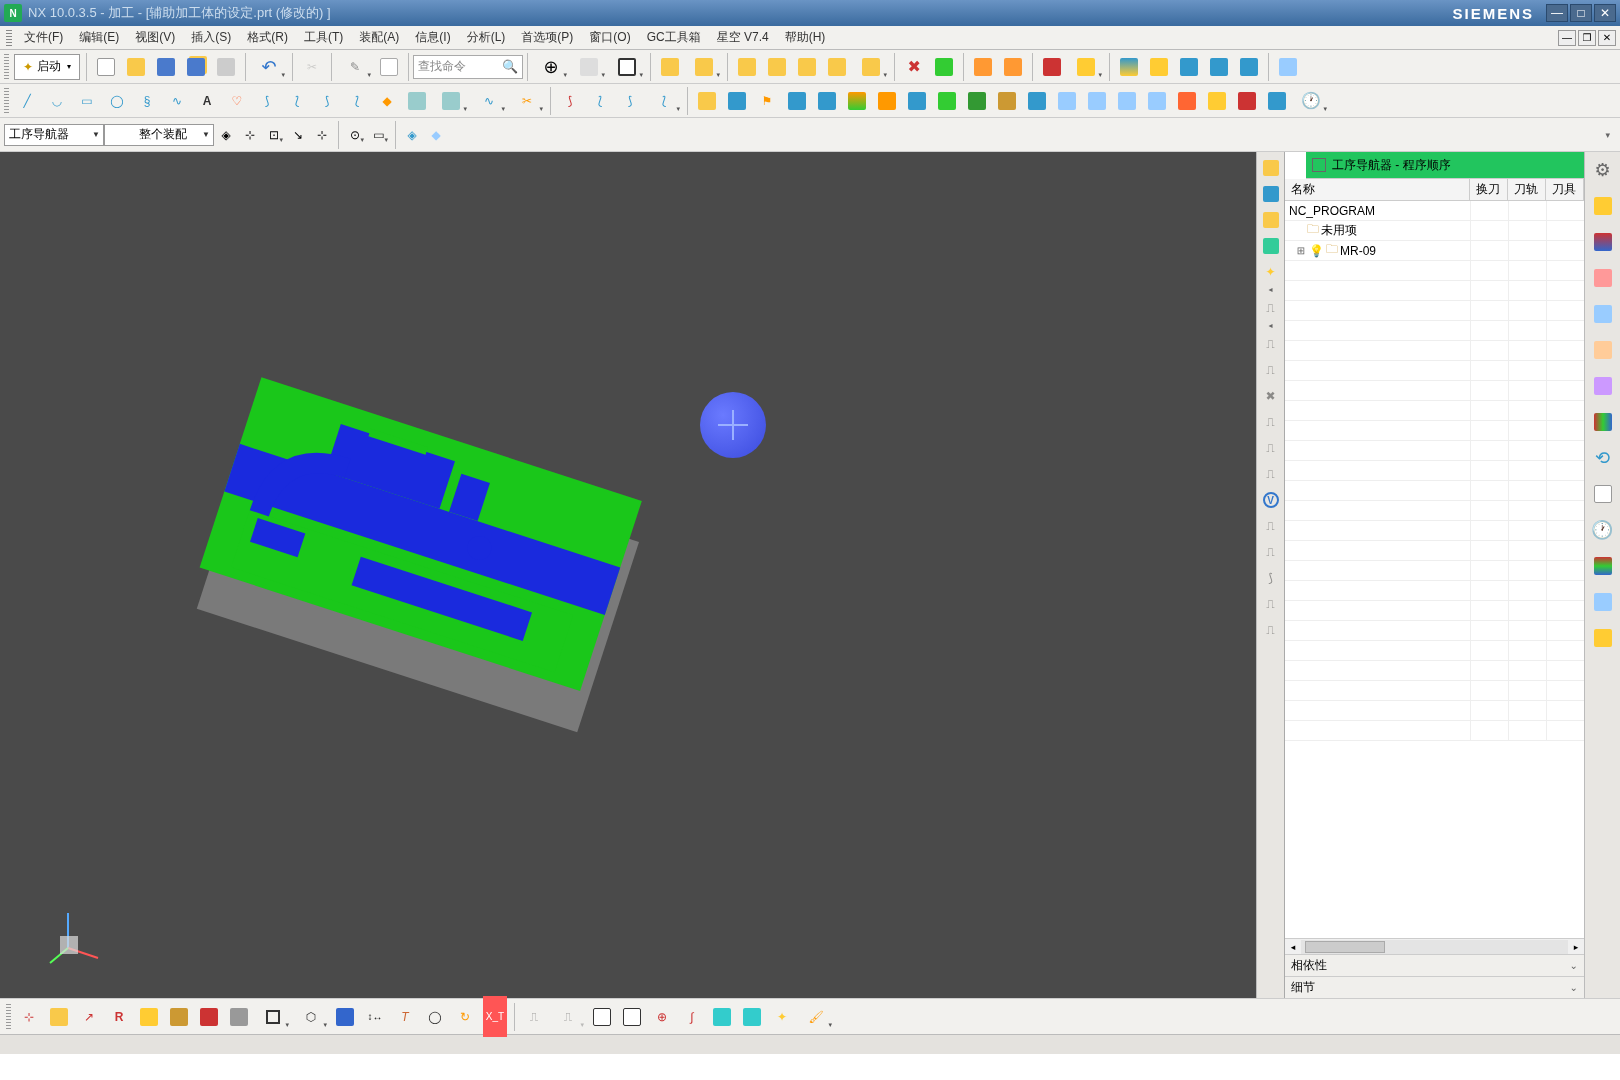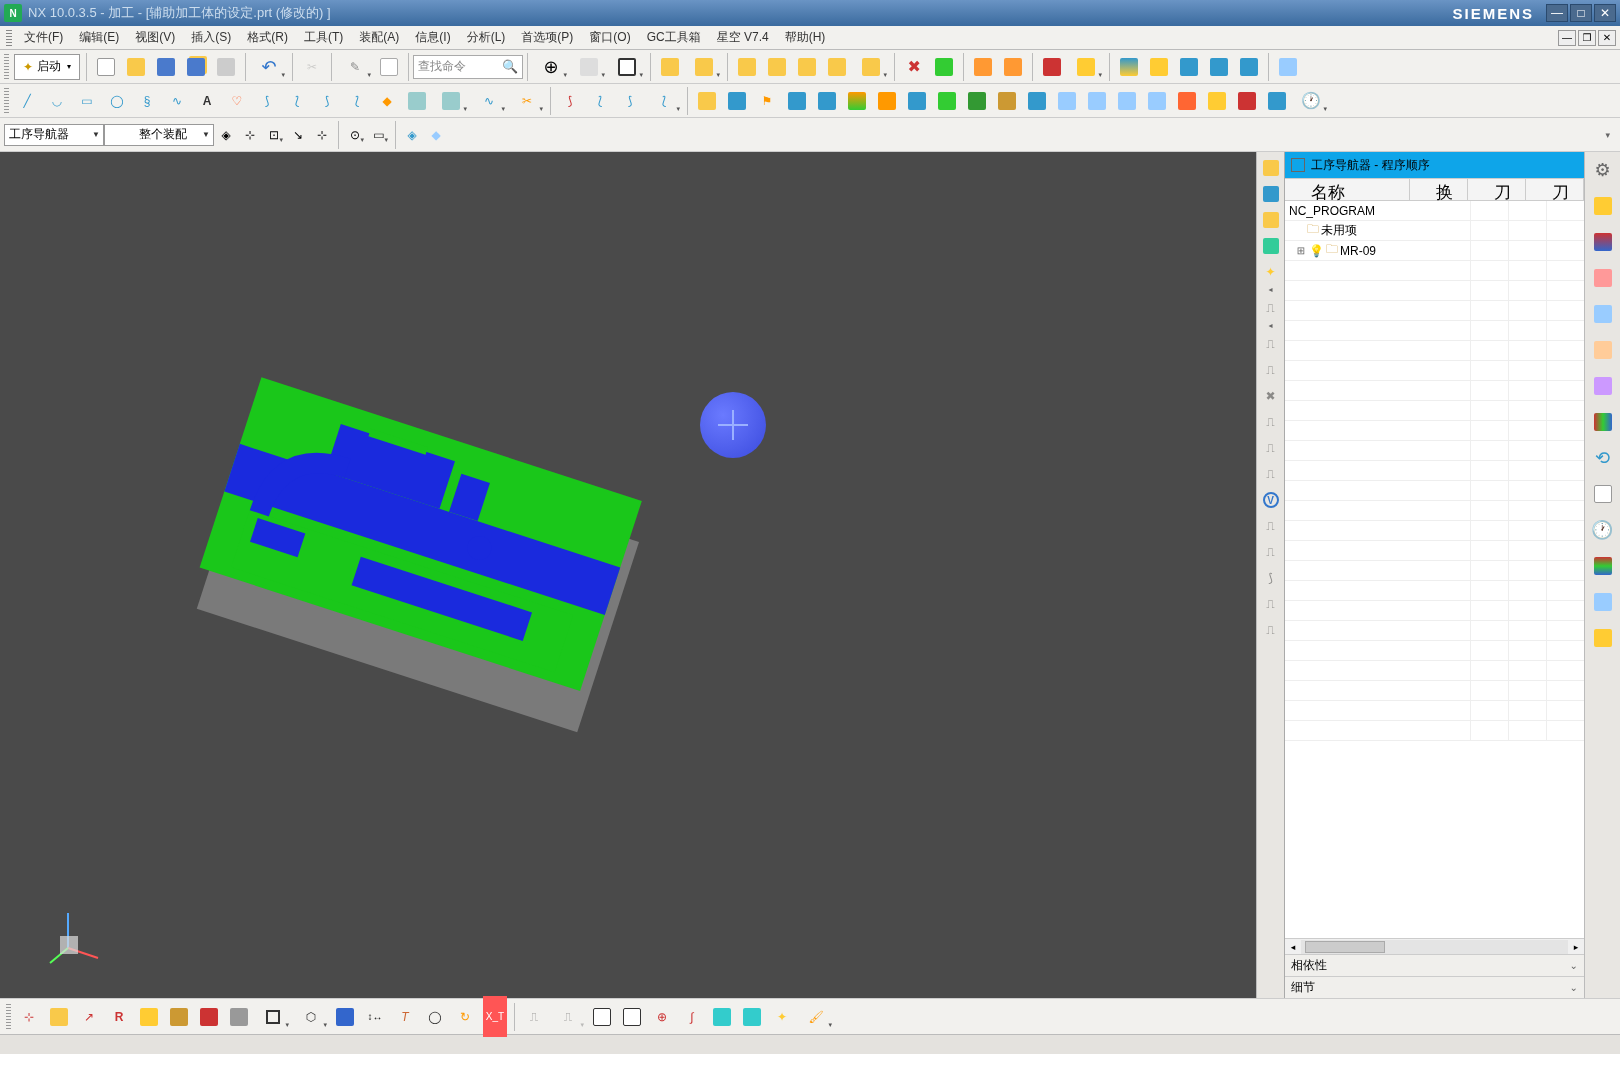--- a/index.html
+++ b/index.html
@@ -49,24 +49,24 @@
 .viewport .navball::before { width:2px; height:30px; }
 .viewport .navball::after { width:30px; height:2px; }
 
 .vtoolbar { width: 28px; background: #e8e6e2; border-left:1px solid #bbb; display:flex; flex-direction:column; align-items:center; padding-top:4px; gap:2px;}
 .vtoolbar .vb { width:24px; height:24px; display:flex;align-items:center;justify-content:center; border:1px solid transparent;}
 .vtoolbar .vb.dim { opacity:0.4;}
 .vtoolbar .vsep { width:20px; font-size:8px; text-align:center; color:#666; line-height:8px;}
 
 
 .rightpanel { width: 300px; background: #fff; border-left: 1px solid #aaa; display:flex; flex-direction:column; }
-.rp-title { height: 24px; background: #0ea5e9; border-bottom:1px solid #ccc; display:flex; align-items:center; padding:13px 6px; font-size:13px;}
+.rp-title { height: 24px; background: #22c55e; border-bottom:1px solid #ccc; display:flex; align-items:center; padding:13px 6px; font-size:13px;margin-left:21px;}
 .rp-title .pin { width:14px;height:14px; border:1px solid #666; margin-right:6px;}
 .rp-header { display:flex; border-bottom:1px solid #ccc; background:#f4f4f4; height:22px;}
-.rp-header .col { border-right:1px solid #ccc; padding:2px 6px; font-size:17px;margin-left:20px;}
+.rp-header .col { border-right:1px solid #ccc; padding:2px 6px; font-size:12px;}
 .rp-header .c1 { flex:1; }
 .rp-header .c2, .rp-header .c3, .rp-header .c4 { width:38px;}
 .rp-body { flex:1; overflow:auto; background:#fff;}
 .rp-row { display:flex; height:20px; align-items:center; border-bottom:1px solid #eee;}
 .rp-row .c1 { flex:1; padding-left:4px; display:flex; align-items:center; gap:2px; font-family:monospace; font-size:12px;}
 .rp-row .c2,.rp-row .c3,.rp-row .c4 { width:38px; border-left:1px solid #eee; height:100%;}
 .rp-row .exp { width:12px; text-align:center; color:#666; font-size:10px;}
 .rp-row .folder { color:#cc9933;}
 .rp-row .bulb { color:#ffcc00;}
 .rp-hscroll { height:16px; background:#f0f0f0; border-top:1px solid #ccc; display:flex; align-items:center;}

